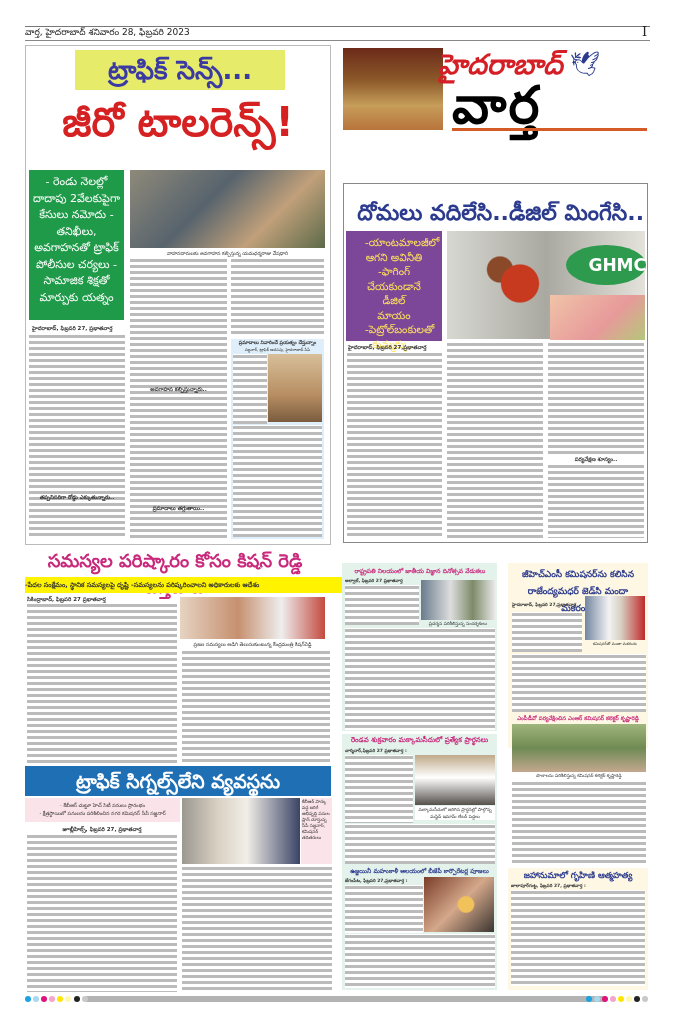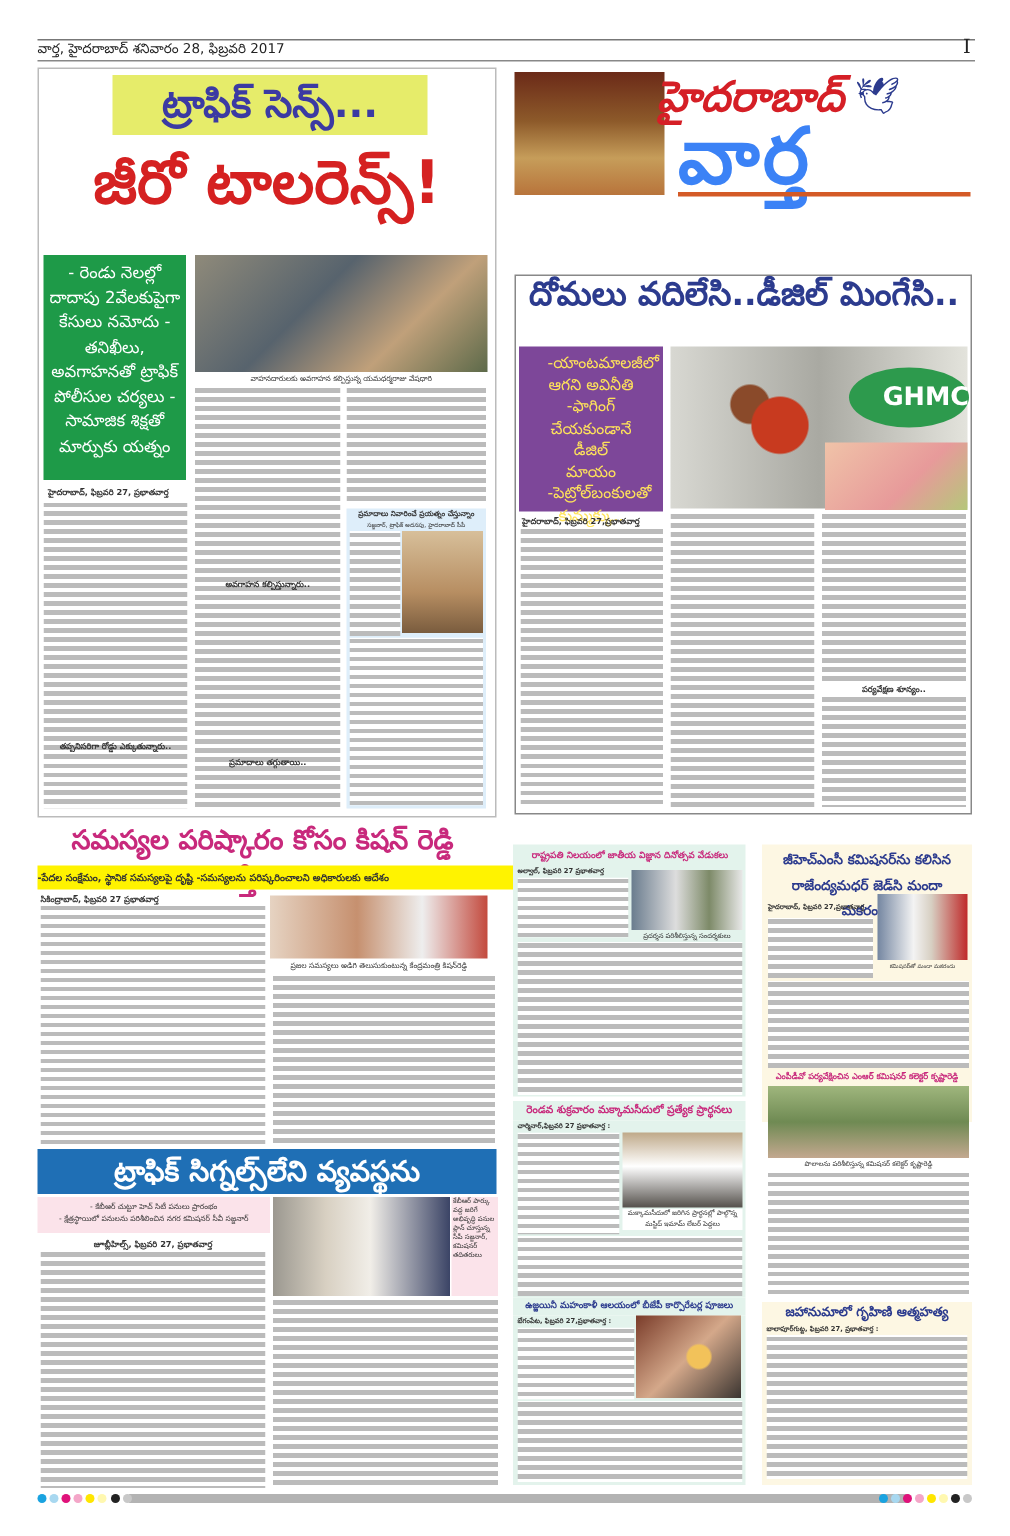--- a/index.html
+++ b/index.html
@@ -20,25 +20,25 @@
   .textcol{font-size:4.3px;line-height:6px;color:#555;text-align:justify;overflow:hidden}
   .textcol::before{content:"";display:block;height:100%;background:repeating-linear-gradient(#fff 0 1px,#bbb 1px 4px,#fff 4px 6px)}
   .byline{font-size:5.5px;font-weight:bold;color:#333}
   .subhead{font-size:5.5px;font-weight:bold;color:#333;text-align:center}
   .quote-box{left:231px;top:339px;width:93px;height:200px;background:#deeefa}
   .officer-photo{left:268px;top:354px;width:54px;height:68px;background:linear-gradient(180deg,#d7bf9a,#b78e62 60%,#7a5c3e)}
   
   .mast-photo{left:343px;top:48px;width:100px;height:82px;background:linear-gradient(180deg,#6b2a18,#8d5a2a 40%,#c69d5a 70%,#b8743b)}
   .mast-city{left:438px;top:46px;width:125px;height:38px;color:#d51f26;font-weight:bold;font-size:28px;line-height:38px;font-style:italic}
   .mast-bird{left:560px;top:50px;width:50px;height:28px;color:#2c3b8e;font-size:24px;text-align:center}
-  .mast-name{left:452px;top:80px;width:195px;height:50px;color:#3b82f6;font-weight:bold;font-size:52px;line-height:50px;letter-spacing:2px}
+  .mast-name{left:452px;top:80px;width:195px;height:50px;color:#000000;font-weight:bold;font-size:52px;line-height:50px;letter-spacing:2px}
   .mast-rule{left:452px;top:128px;width:195px;height:3px;background:#d45a26}
   
   .ghmc-box{left:343px;top:183px;width:305px;height:360px;border:1px solid #888}
-  .ghmc-head{left:348px;top:180px;width:296px;height:34px;color:#2c3b8e;font-weight:bold;font-size:22px;line-height:34px;text-align:center}
+  .ghmc-head{left:348px;top:196px;width:296px;height:34px;color:#2c3b8e;font-weight:bold;font-size:22px;line-height:34px;text-align:right}
   .purple-box{left:346px;top:231px;width:96px;height:110px;background:#7d4799;color:#ffe35a;font-size:10.5px;text-align:center;line-height:14.5px;padding:4px 19px}
   .ghmc-photo{left:447px;top:231px;width:198px;height:108px;background:linear-gradient(90deg,#d8d8d2,#a9a9a2 50%,#e3e3dc)}
   .ghmc-logo{left:566px;top:245px;width:80px;height:40px;background:#2d9a4d;border-radius:50%;color:#fff;font-weight:bold;font-size:17px;line-height:40px;text-align:right}
   .mosquito{left:472px;top:245px;width:80px;height:70px;background:radial-gradient(circle at 60% 55%,#c83a1f 0 30%,transparent 32%),radial-gradient(circle at 35% 35%,#8a4a2a 0 18%,transparent 20%)}
   .hand-photo{left:550px;top:295px;width:95px;height:45px;background:linear-gradient(135deg,#f0c3a8,#e79a9a 60%,#b5c77a)}
   
   .kr-head{left:25px;top:548px;width:300px;height:26px;color:#c8297c;font-weight:bold;font-size:18px;line-height:26px;text-align:center}
   .kr-sub{left:25px;top:577px;width:339px;height:16px;background:#fff300;color:#333;font-size:6.5px;line-height:16px;text-align:left;font-weight:bold}
   .kr-photo{left:180px;top:597px;width:145px;height:42px;background:linear-gradient(90deg,#e6d3c2,#c6906f 40%,#eee 70%,#c34a3e)}
   
@@ -65,21 +65,21 @@
   .suicide-head{left:508px;top:868px;width:140px;height:14px;color:#2c3b8e;font-size:8.5px;line-height:14px;text-align:center;font-weight:bold;background:#fdf7e3}
   .suicide-box{left:508px;top:882px;width:140px;height:108px;background:#fdf7e3}
   
   .regbar{top:996px;height:6px;background:#b3b3b3}
   .dot{width:6px;height:6px;border-radius:50%;top:996px}
 </style>
 </head>
 <body>
 
 <div class="abs folio-rule"></div>
-<div class="abs folio">వార్త, హైదరాబాద్ శనివారం 28, ఫిబ్రవరి 2017</div>
+<div class="abs folio">వార్త, హైదరాబాద్ శనివారం 28, ఫిబ్రవరి 2023</div>
 <div class="abs page-num">I</div>
 <div class="abs top-rule"></div>
 
 <div class="abs traffic-box"></div>
 <div class="abs kicker">ట్రాఫిక్ సెన్స్...</div>
 <div class="abs main-head">జీరో టాలరెన్స్!</div>
 <div class="abs green-box">- రెండు నెలల్లో దాదాపు 2వేలకుపైగా కేసులు నమోదు - తనిఖీలు, అవగాహనతో ట్రాఫిక్ పోలీసుల చర్యలు - సామాజిక శిక్షతో మార్పుకు యత్నం</div>
 <div class="abs photo traffic-photo"></div>
 <div class="abs caption" style="left:130px;top:250px;width:195px">వాహనదారులకు అవగాహన కల్పిస్తున్న యమధర్మరాజు వేషధారి</div>
 <div class="abs byline" style="left:32px;top:325px;width:95px">హైదరాబాద్, ఫిబ్రవరి 27, ప్రభాతవార్త</div>

